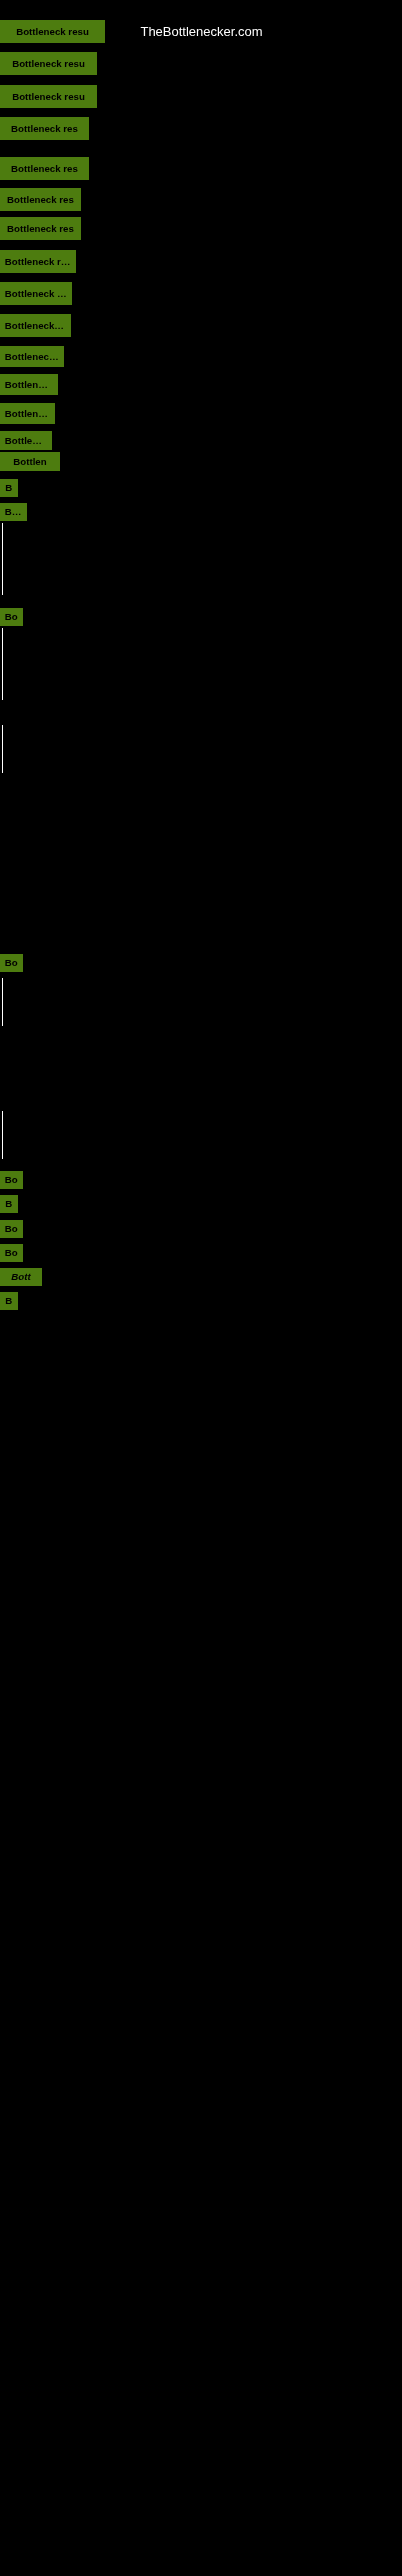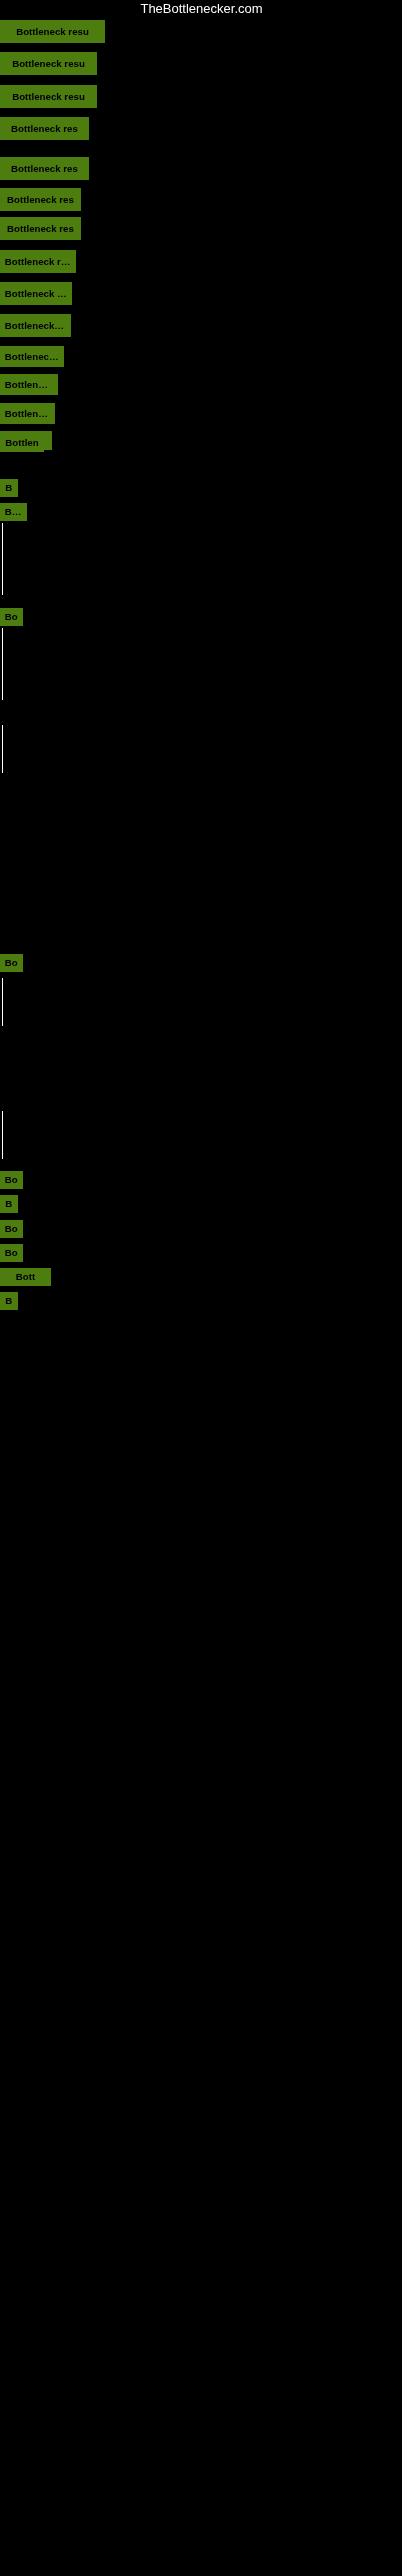--- a/index.html
+++ b/index.html
@@ -14,21 +14,21 @@
       font-family: Arial, sans-serif;
       width: 403px;
       min-height: 2576px;
       position: relative;
     }
 
     .site-title {
       text-align: center;
       color: #ffffff;
       font-size: 13px;
-      padding: 1px 0;
+      padding: 24px 0;
       position: absolute;
       top: 0;
       left: 0;
       right: 0;
     }
 
     .bottleneck-btn {
       background-color: #4d7c0f;
       color: #000000;
       font-size: 9.7px;
@@ -63,30 +63,30 @@
     <button class="bottleneck-btn" style="top: 157px; width: 89px; height: 22.5px;">Bottleneck res</button>
     <button class="bottleneck-btn" style="top: 188px; width: 81px; height: 22.5px;">Bottleneck res</button>
     <button class="bottleneck-btn" style="top: 217px; width: 81px; height: 22.5px;">Bottleneck res</button>
     <button class="bottleneck-btn" style="top: 250px; width: 76px; height: 22.5px;">Bottleneck res</button>
     <button class="bottleneck-btn" style="top: 282px; width: 72px; height: 22.5px;">Bottleneck res</button>
     <button class="bottleneck-btn" style="top: 314px; width: 71px; height: 22.5px;">Bottleneck res</button>
     <button class="bottleneck-btn" style="top: 346px; width: 64px; height: 21px;">Bottleneck r</button>
     <button class="bottleneck-btn" style="top: 374px; width: 58px; height: 21px;">Bottleneck r</button>
     <button class="bottleneck-btn" style="top: 403px; width: 55px; height: 21px;">Bottleneck r</button>
     <button class="bottleneck-btn" style="top: 431px; width: 52px; height: 19.3px;">Bottleneck r</button>
-    <button class="bottleneck-btn" style="top: 433px; width: 44px; height: 19.3px;">Bottlen</button>
+    <button class="bottleneck-btn" style="top: 452px; width: 60px; height: 19.3px;">Bottlen</button>
     <button class="bottleneck-btn" style="top: 479px; width: 17.7px; height: 17.7px;">B</button>
     <button class="bottleneck-btn" style="top: 503px; width: 27px; height: 17.7px;">Bottle</button>
     <button class="bottleneck-btn" style="top: 608px; width: 22.5px; height: 17.7px;">Bo</button>
     <button class="bottleneck-btn" style="top: 954px; width: 22.5px; height: 17.7px;">Bo</button>
     <button class="bottleneck-btn" style="top: 1171px; width: 22.5px; height: 17.7px;">Bo</button>
     <button class="bottleneck-btn" style="top: 1195px; width: 17.7px; height: 17.7px;">B</button>
     <button class="bottleneck-btn" style="top: 1220px; width: 22.5px; height: 17.7px;">Bo</button>
     <button class="bottleneck-btn" style="top: 1244px; width: 22.5px; height: 17.7px;">Bo</button>
-    <button class="bottleneck-btn" style="top: 1268px; width: 51px; height: 17.7px;">Bott</button>
+    <button class="bottleneck-btn" style="top: 1268px; width: 42px; height: 17.7px; font-style: italic;">Bott</button>
     <button class="bottleneck-btn" style="top: 1292px; width: 17.7px; height: 17.7px;">B</button>
   </div>
 <div id="lines-container">
     <div class="vertical-line" style="top: 523px; height: 72px;"></div>
     <div class="vertical-line" style="top: 628px; height: 72px;"></div>
     <div class="vertical-line" style="top: 725px; height: 48px;"></div>
     <div class="vertical-line" style="top: 978px; height: 48px;"></div>
     <div class="vertical-line" style="top: 1111px; height: 48px;"></div>
   </div>
 

